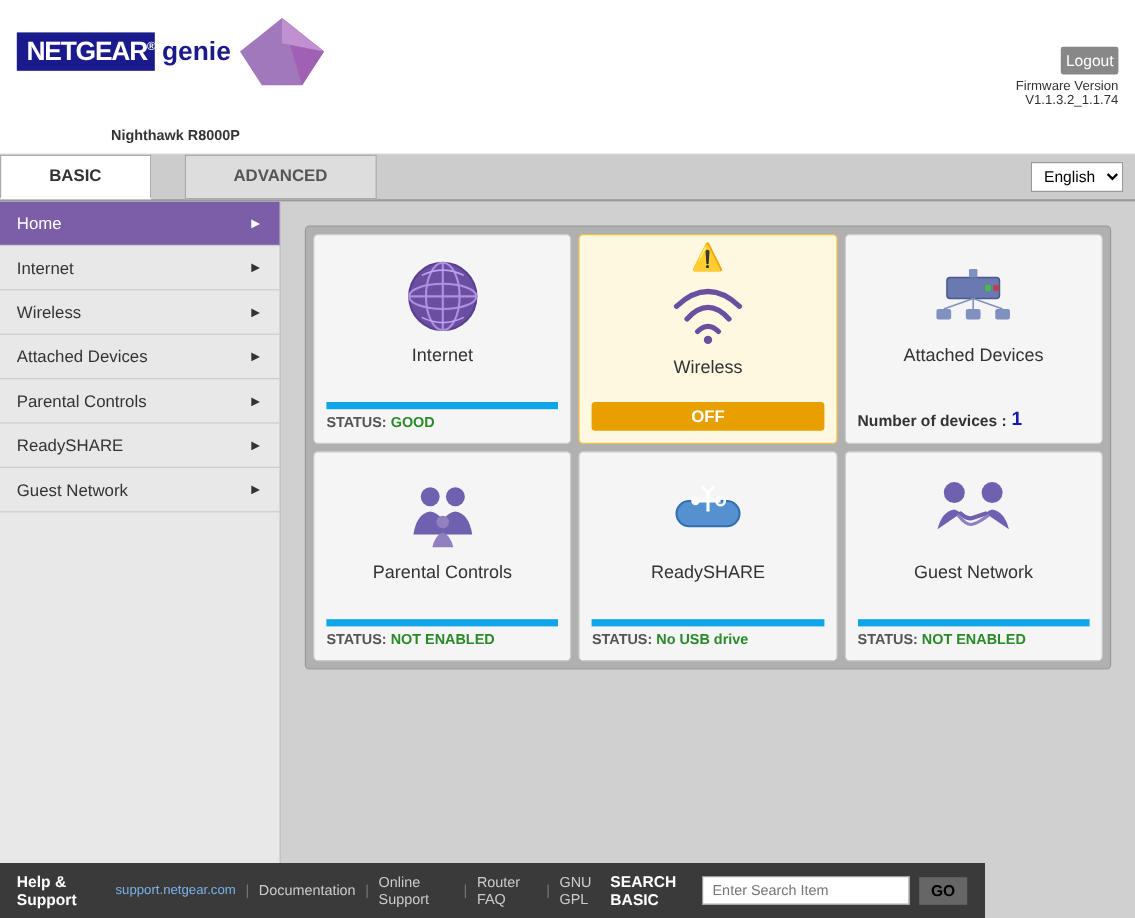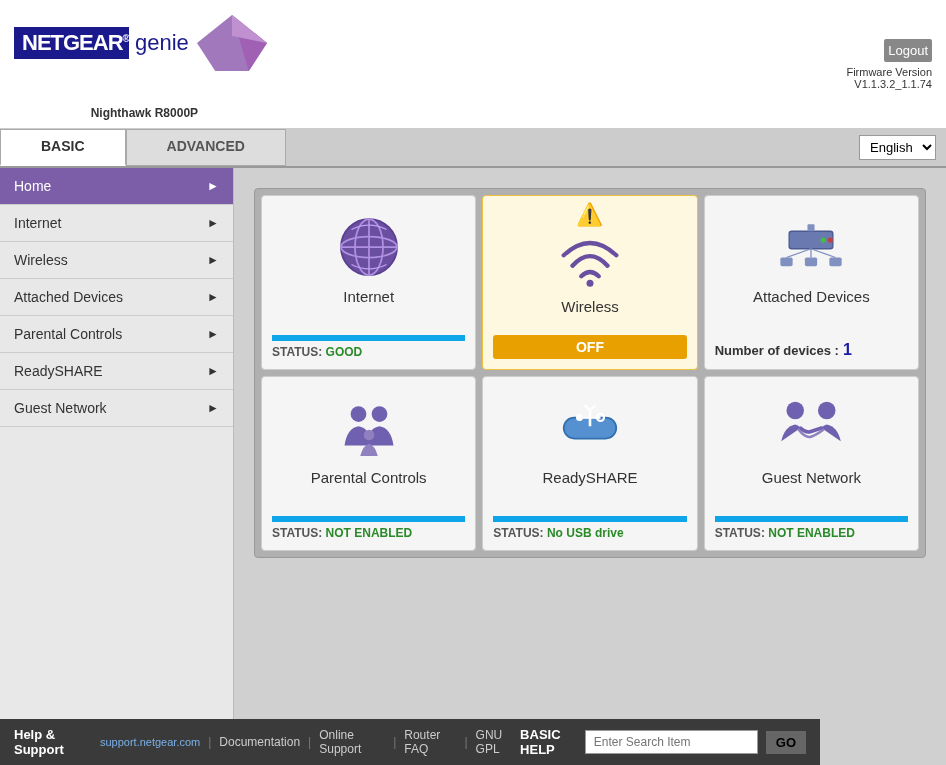--- a/index.html
+++ b/index.html
@@ -49,42 +49,42 @@
     svg { width: 70px; height: 70px; }
   </style>
 </head>
 <body>
 
 <div id="header">
   <div id="header-left">
 
     <div style="display:flex;align-items:center;gap:0;">
       <span style="background:#1a1a8c;color:#fff;font-size:22px;font-weight:900;padding:3px 0 3px 8px;letter-spacing:-1px;">NETGEAR<sup style="font-size:10px;">®</sup></span>
-      <span style="color:#1a1a8c;font-size:22px;font-weight:400;padding:3px 8px 3px 6px;">genie</span>
+      <span style="color:#1a1a8c;font-size:22px;font-weight:700;padding:3px 8px 3px 6px;">genie</span>
 
       <svg width="50" height="40" viewBox="0 0 50 40">
         <polygon points="25,0 50,20 37,40 13,40 0,20" fill="#7b3fa0" opacity="0.7"></polygon>
         <polygon points="25,0 50,20 37,40" fill="#a05ab0" opacity="0.8"></polygon>
         <polygon points="25,0 50,20 25,15" fill="#c090d0"></polygon>
       </svg>
     </div>
     <div style="margin-left:8px;">
       <div style="font-size:12px;font-weight:bold;color:#333;">Nighthawk R8000P</div>
     </div>
   </div>
   <div id="header-right">
     <button id="logout-btn" style="background:#888;color:#fff;border:none;padding:4px 4px;font-size:13px;cursor:pointer;border-radius:2px;">Logout</button>
     <div style="font-size:11px;color:#333;text-align:right;">
       <span>Firmware Version</span><br>
       <span>V1.1.3.2_1.1.74</span>
     </div>
   </div>
 </div>
 
-<div style="display:flex;background:#ccc;border-bottom:2px solid #999;align-items:stretch;">
+<div style="display:flex;background:#ccc;border-bottom:2px solid #999;align-items:stretch;gap:28px;">
   <div style="padding:8px 40px;font-size:14px;font-weight:bold;cursor:pointer;background:#fff;border:1px solid #aaa;border-bottom:2px solid #fff;color:#333;">BASIC</div>
   <div style="padding:8px 40px;font-size:14px;font-weight:bold;cursor:pointer;background:#ddd;border:1px solid #aaa;color:#555;">ADVANCED</div>
   <div style="flex:1;"></div>
   <div style="padding:6px 10px;display:flex;align-items:center;">
     <select style="padding:3px 6px;font-size:13px;border:1px solid #999;background:#fff;">
       <option>English</option>
     </select>
   </div>
 </div>
 
@@ -264,17 +264,17 @@
     <span style="color:#777;">|</span>
     <span style="cursor:pointer;color:#ccc;font-size:12px;">Documentation</span>
     <span style="color:#777;">|</span>
     <span style="cursor:pointer;color:#ccc;font-size:12px;">Online Support</span>
     <span style="color:#777;">|</span>
     <span style="cursor:pointer;color:#ccc;font-size:12px;">Router FAQ</span>
     <span style="color:#777;">|</span>
     <span style="cursor:pointer;color:#ccc;font-size:12px;">GNU GPL</span>
   </div>
   <div id="footer-right">
-    <span id="search-label" style="font-weight:bold;font-size:13px;color:#fff;">BASIC HELP</span>
+    <span id="search-label" style="font-weight:bold;font-size:13px;color:#fff;">SEARCH BASIC</span>
     <input id="search-input" type="text" style="padding: 4px 8px; font-size: 12px; width: 180px; border: 1px solid rgb(153, 153, 153);" placeholder="Enter Search Item">
     <button id="go-btn" style="background:#666;color:#000000;border:none;padding:4px 10px;font-size:13px;cursor:pointer;font-weight:bold;">GO</button>
   </div>
 </div>
 
 </body></html>

